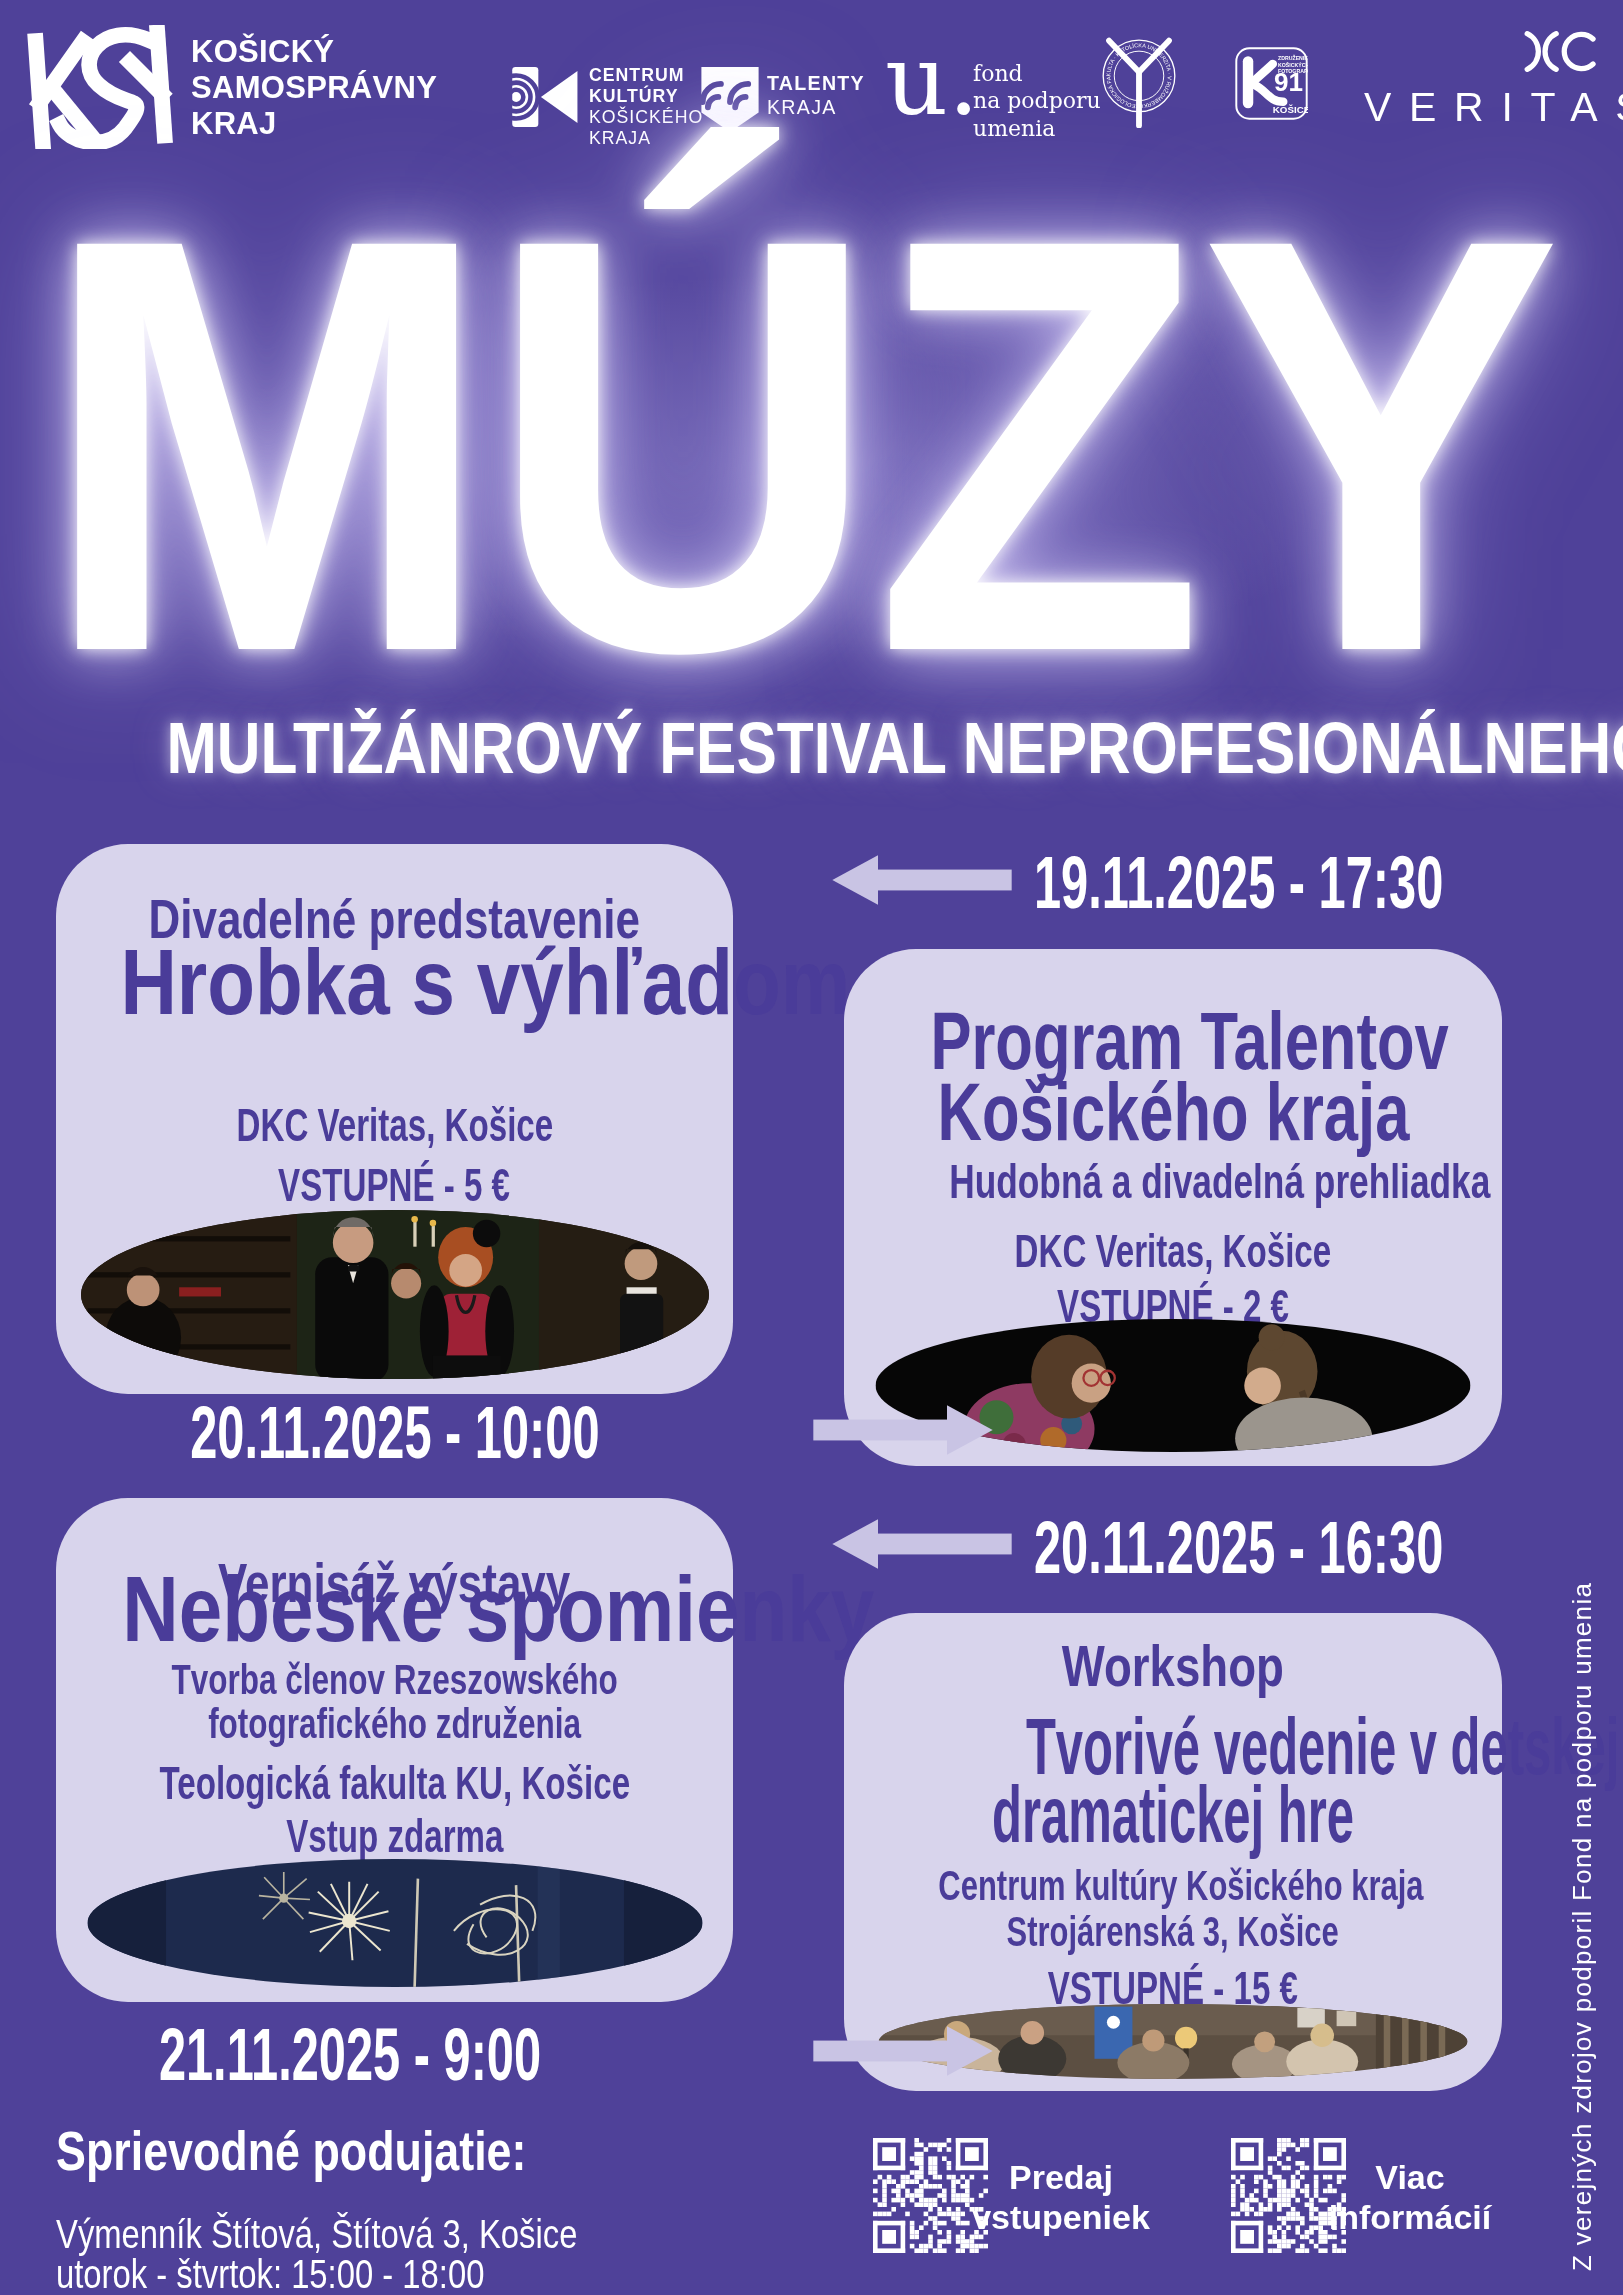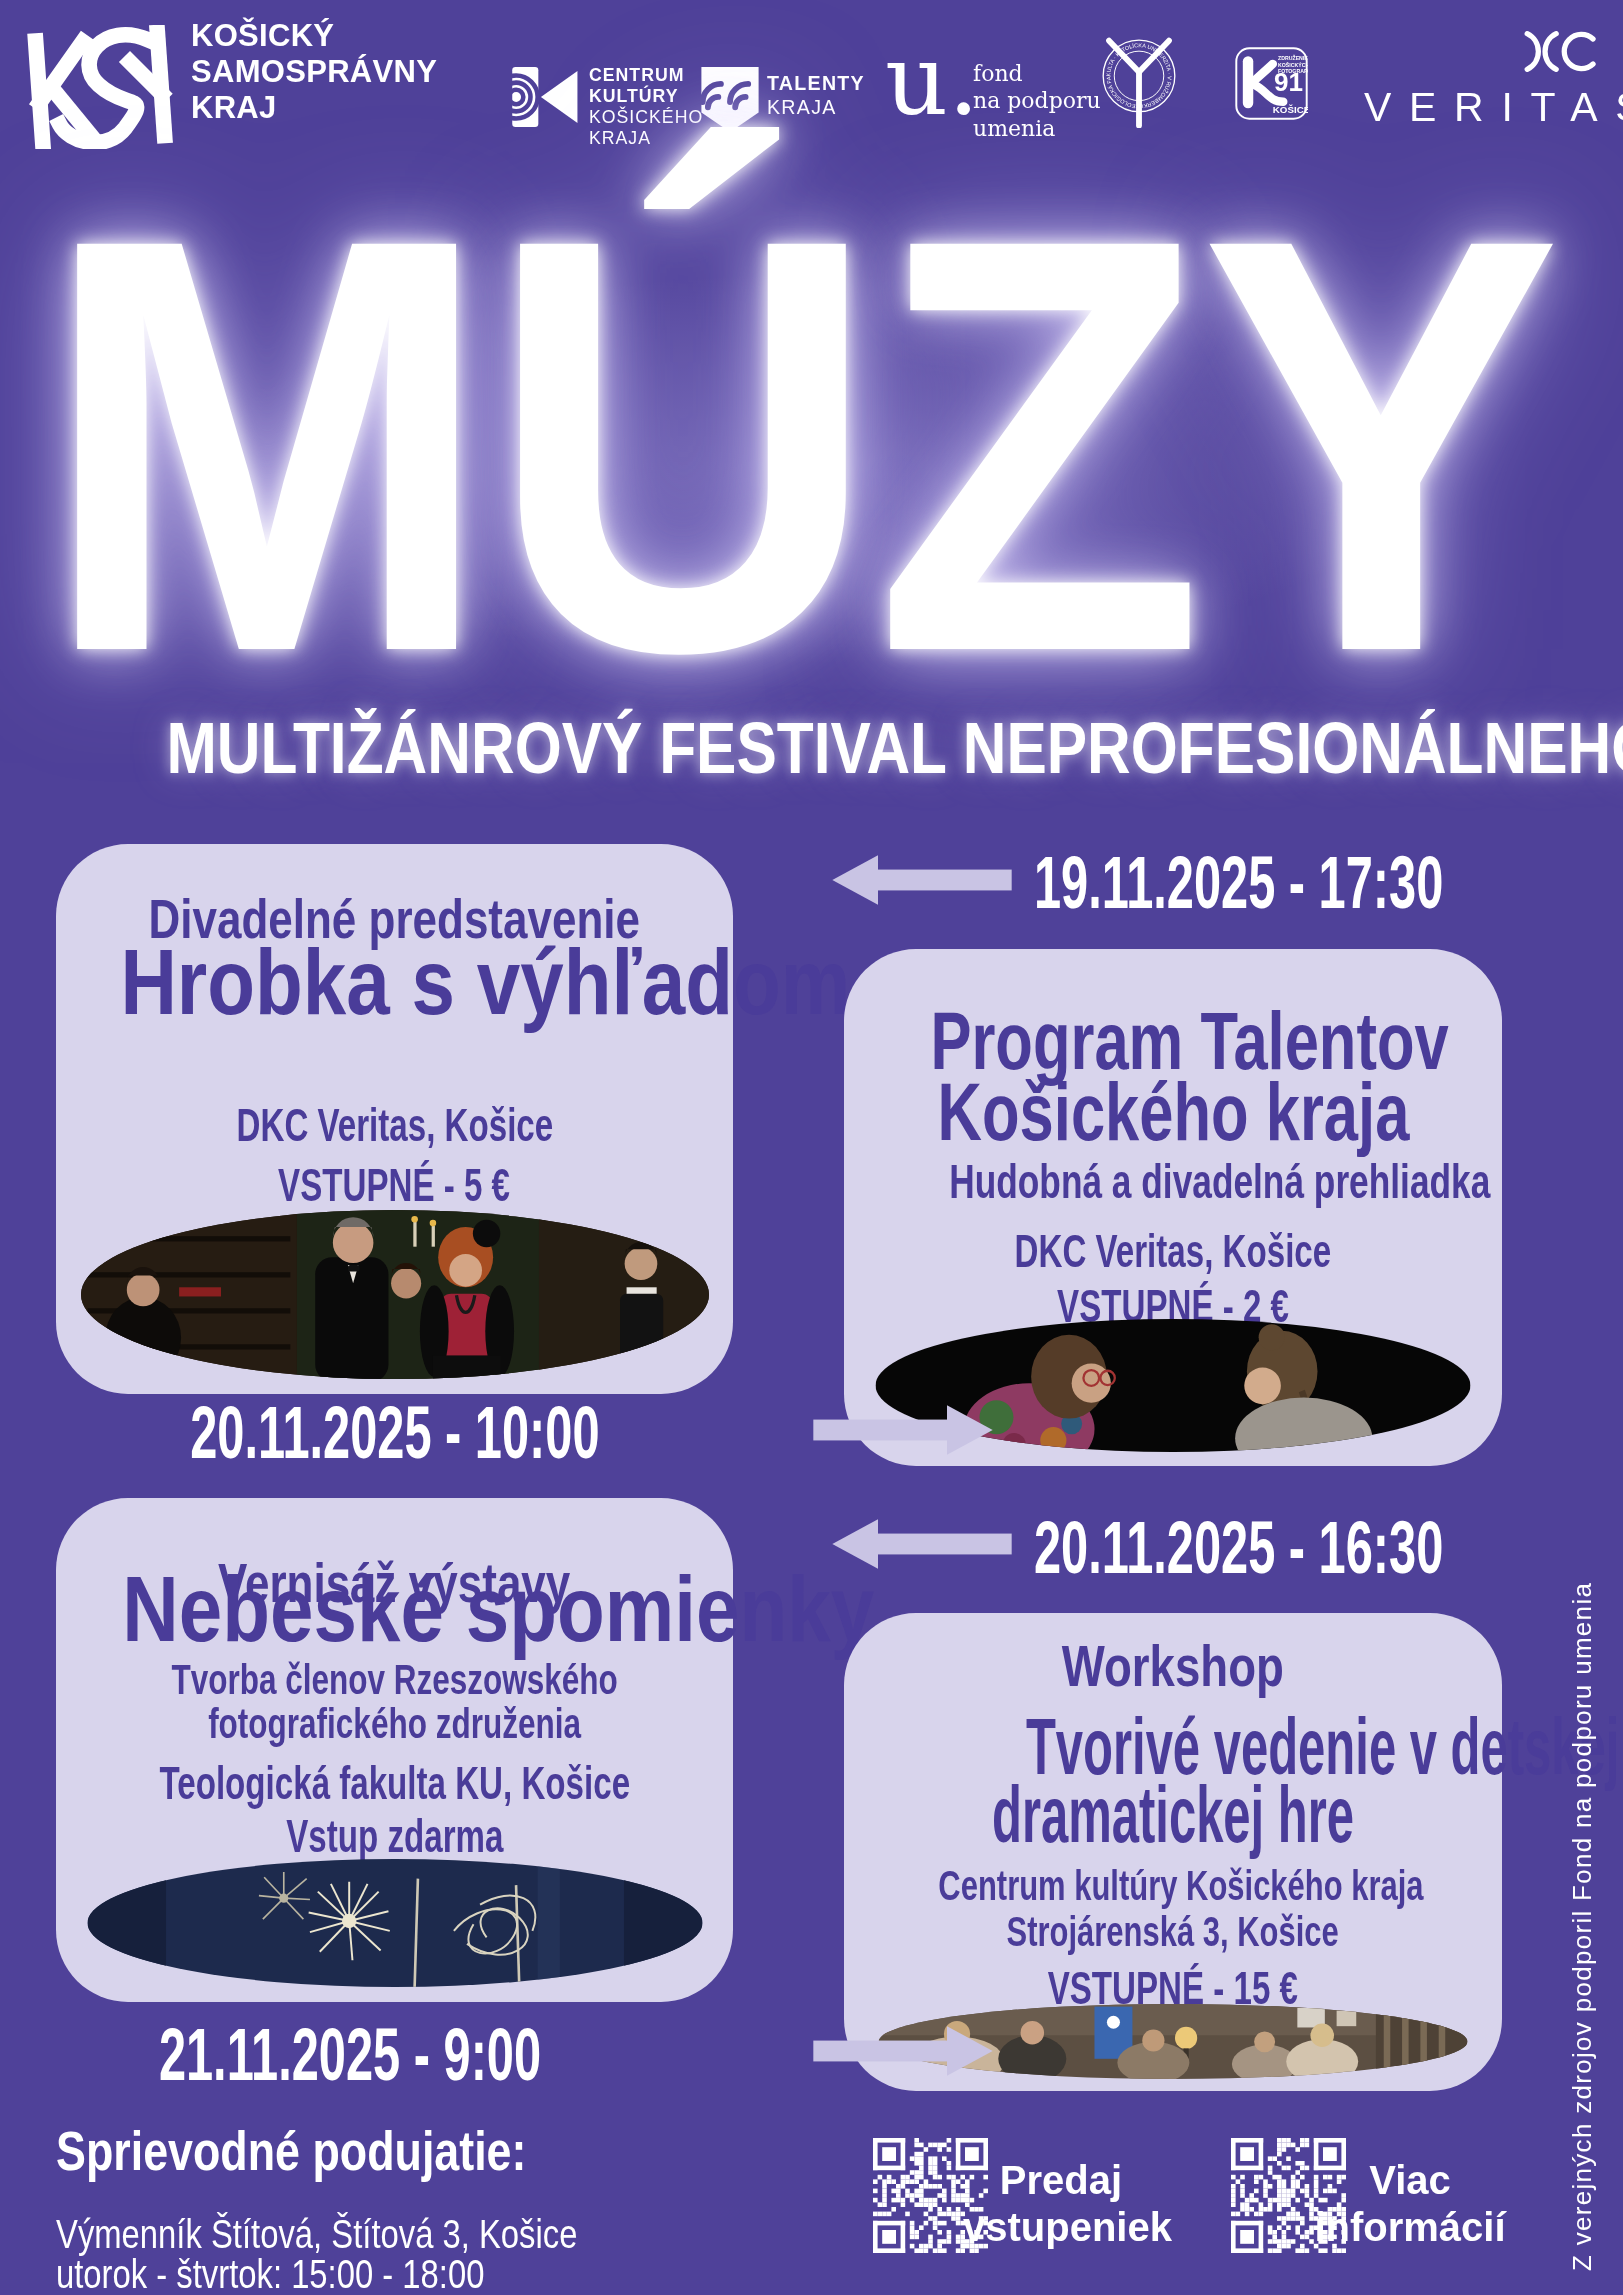--- a/index.html
+++ b/index.html
@@ -31,21 +31,21 @@
   .photo{position:absolute;left:50%;transform:translateX(-50%);border-radius:50%;overflow:hidden;}
   .photo svg{display:block;width:100%;height:100%;}
   
   .date{font-size:75px;font-weight:bold;color:#fff;line-height:1;position:absolute;white-space:nowrap;}
   .arrow{position:absolute;width:180px;height:60px;}
   
   .foot{position:absolute;left:56px;line-height:1;white-space:nowrap;}
   .fit-l{display:inline-block;transform-origin:left center;white-space:nowrap;}
   
   .qr{position:absolute;width:115px;height:115px;}
-  .qr-label{position:absolute;width:196px;text-align:center;font-size:40px;font-weight:bold;line-height:1.18;}
+  .qr-label{position:absolute;width:196px;text-align:center;font-size:34px;font-weight:bold;line-height:1.18;}
   .credit{position:absolute;left:1567px;top:1525px;height:746px;writing-mode:vertical-rl;
       transform:rotate(180deg);font-size:26px;letter-spacing:1.3px;white-space:nowrap;}
 </style>
 </head>
 <body>
 
 <div class="page">
 
   <div class="abs" style="left:23px;top:25px;width:154px;height:124px;">
     <svg viewBox="0 0 235 190" width="154" height="124">
@@ -53,21 +53,21 @@
         <path d="M24 18 L24 176"></path>
           <path d="M24 112 L96 24"></path>
           <path d="M47 96 L104 176"></path>
         <path d="M196 28 C130 -6 78 52 116 92 C156 134 196 108 152 160 C120 196 64 176 52 148"></path>
         <path d="M211 18 L211 176"></path>
           <path d="M211 112 L166 60"></path>
           <path d="M190 96 L160 176" stroke-width="0"></path>
       </g>
     </svg>
   </div>
-  <div class="abs logo-text" style="left:191px;top:18px;">
+  <div class="abs logo-text" style="left:191px;top:34px;">
     <div>KOŠICKÝ</div>
     <div>SAMOSPRÁVNY</div>
     <div>KRAJ</div>
   </div>
 
   <div class="abs" style="left:512px;top:67px;width:67px;height:60px;">
     <svg viewBox="0 0 102 92" width="67" height="60">
       <rect x="0" y="0" width="40" height="92" rx="5" fill="#fff"></rect>
       <g stroke="#4f4199" stroke-width="7" fill="none">
         <circle cx="6" cy="46" r="11"></circle>

